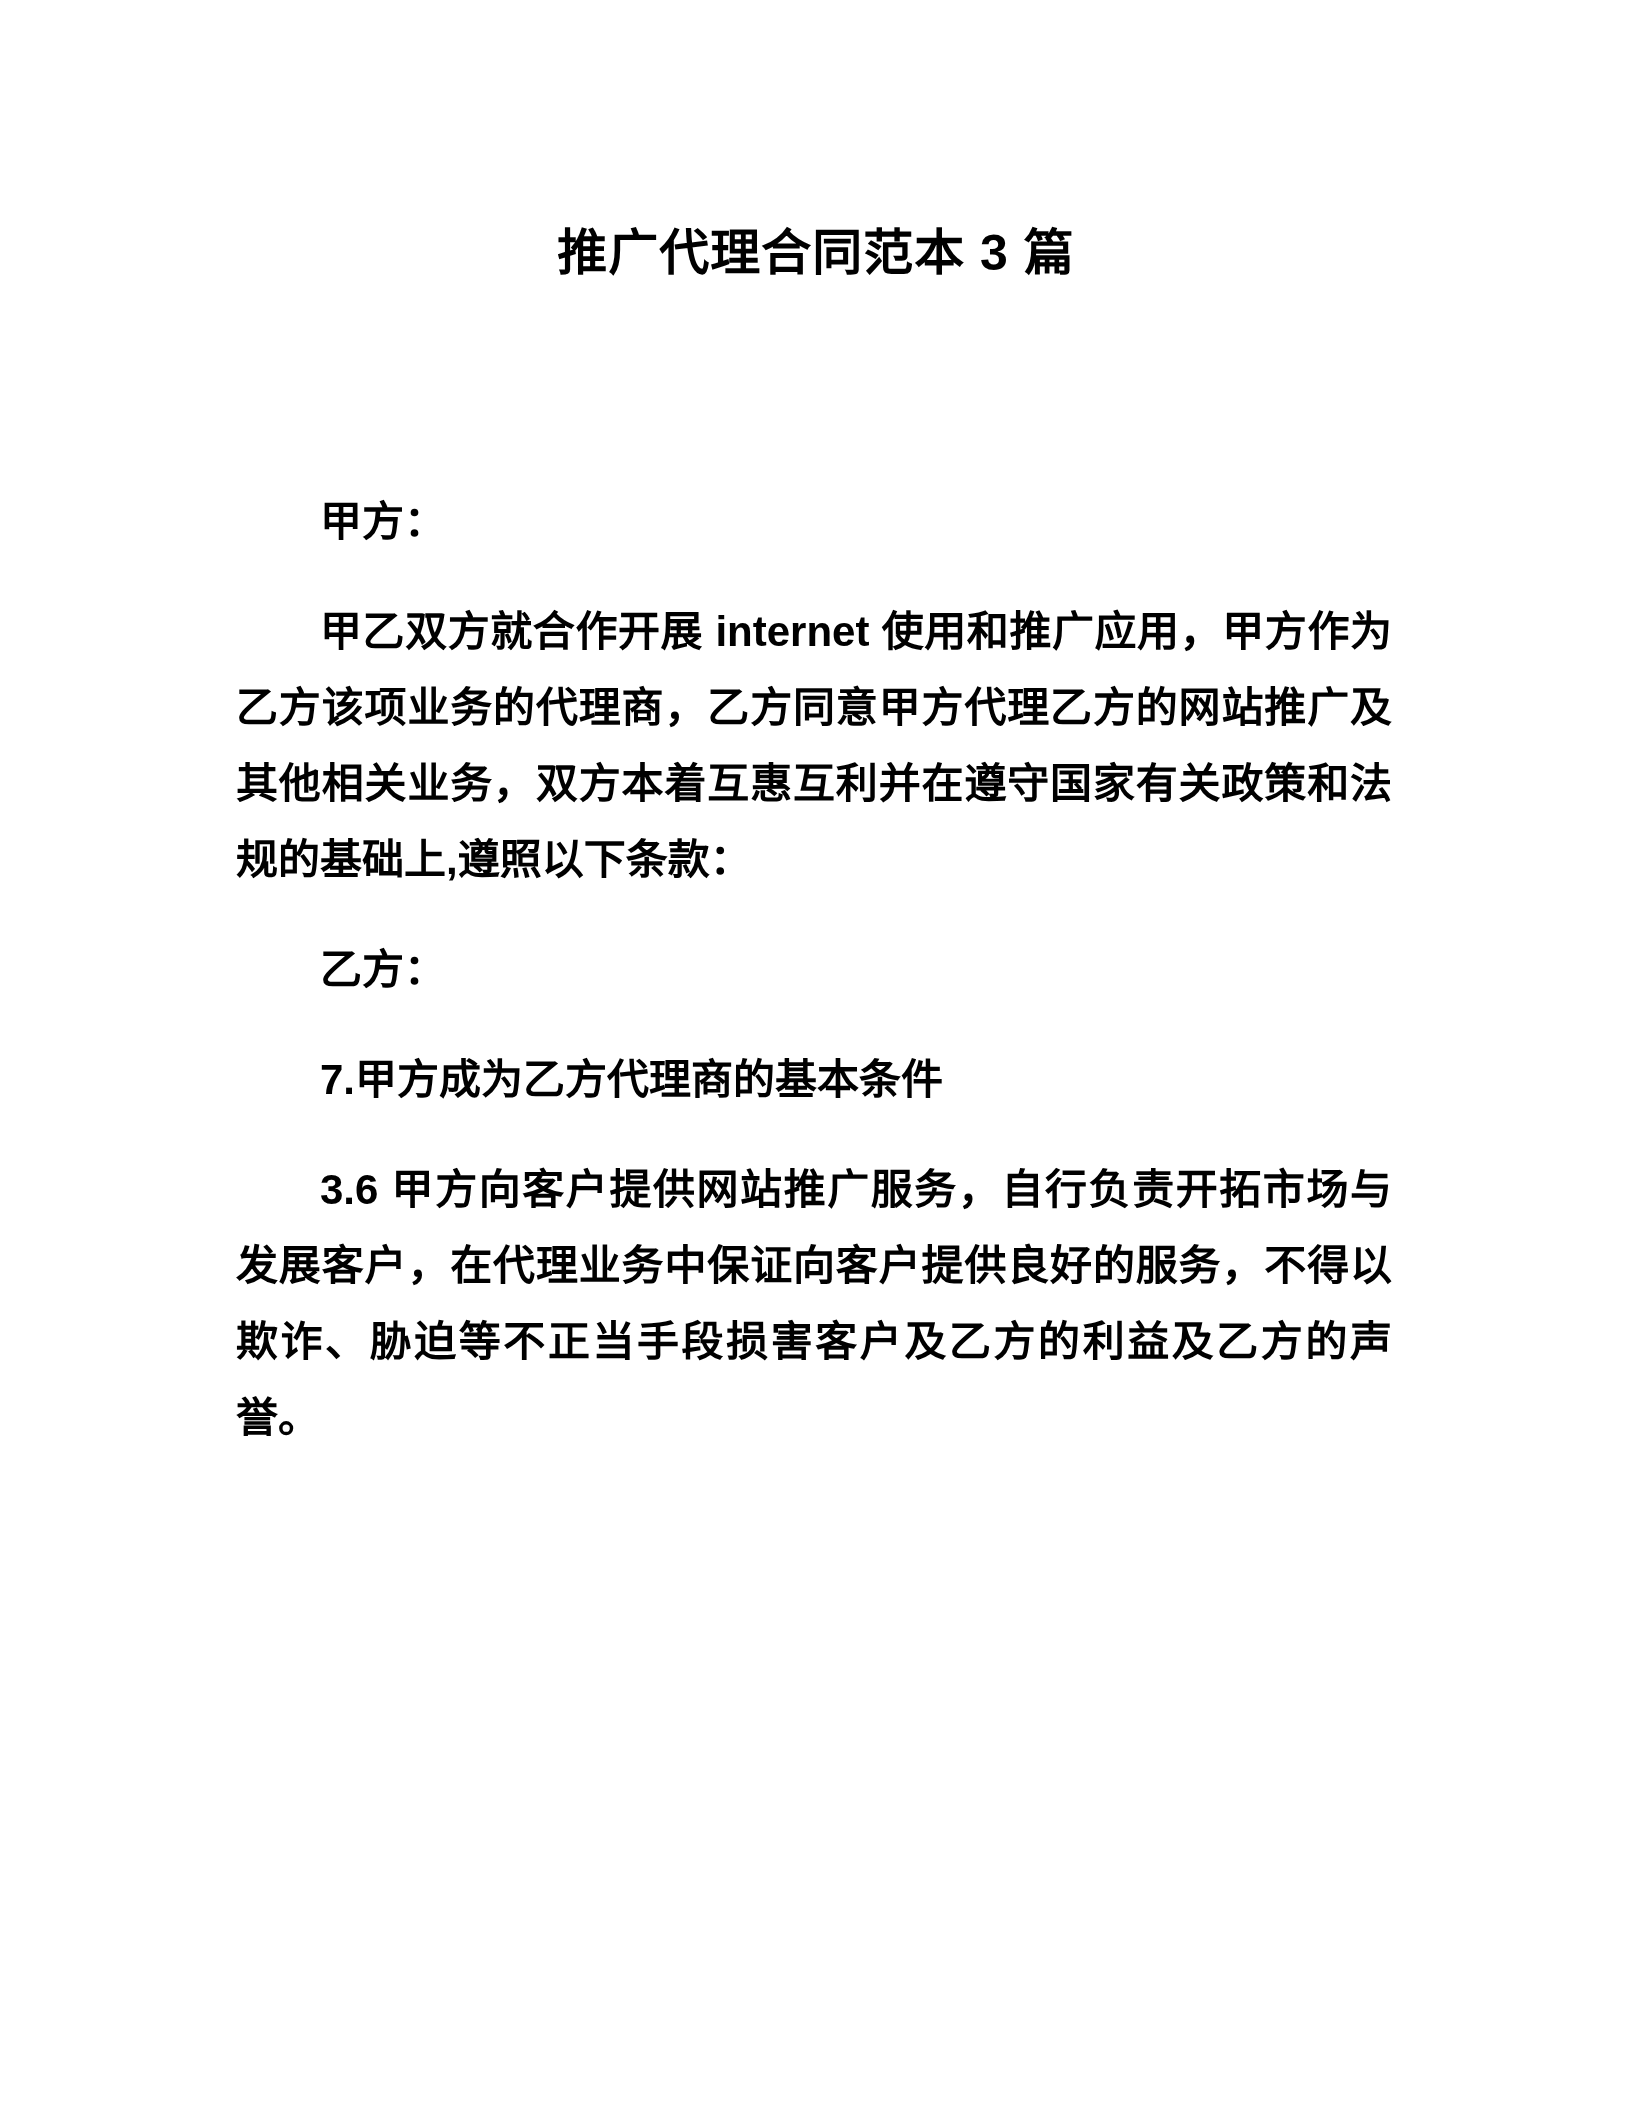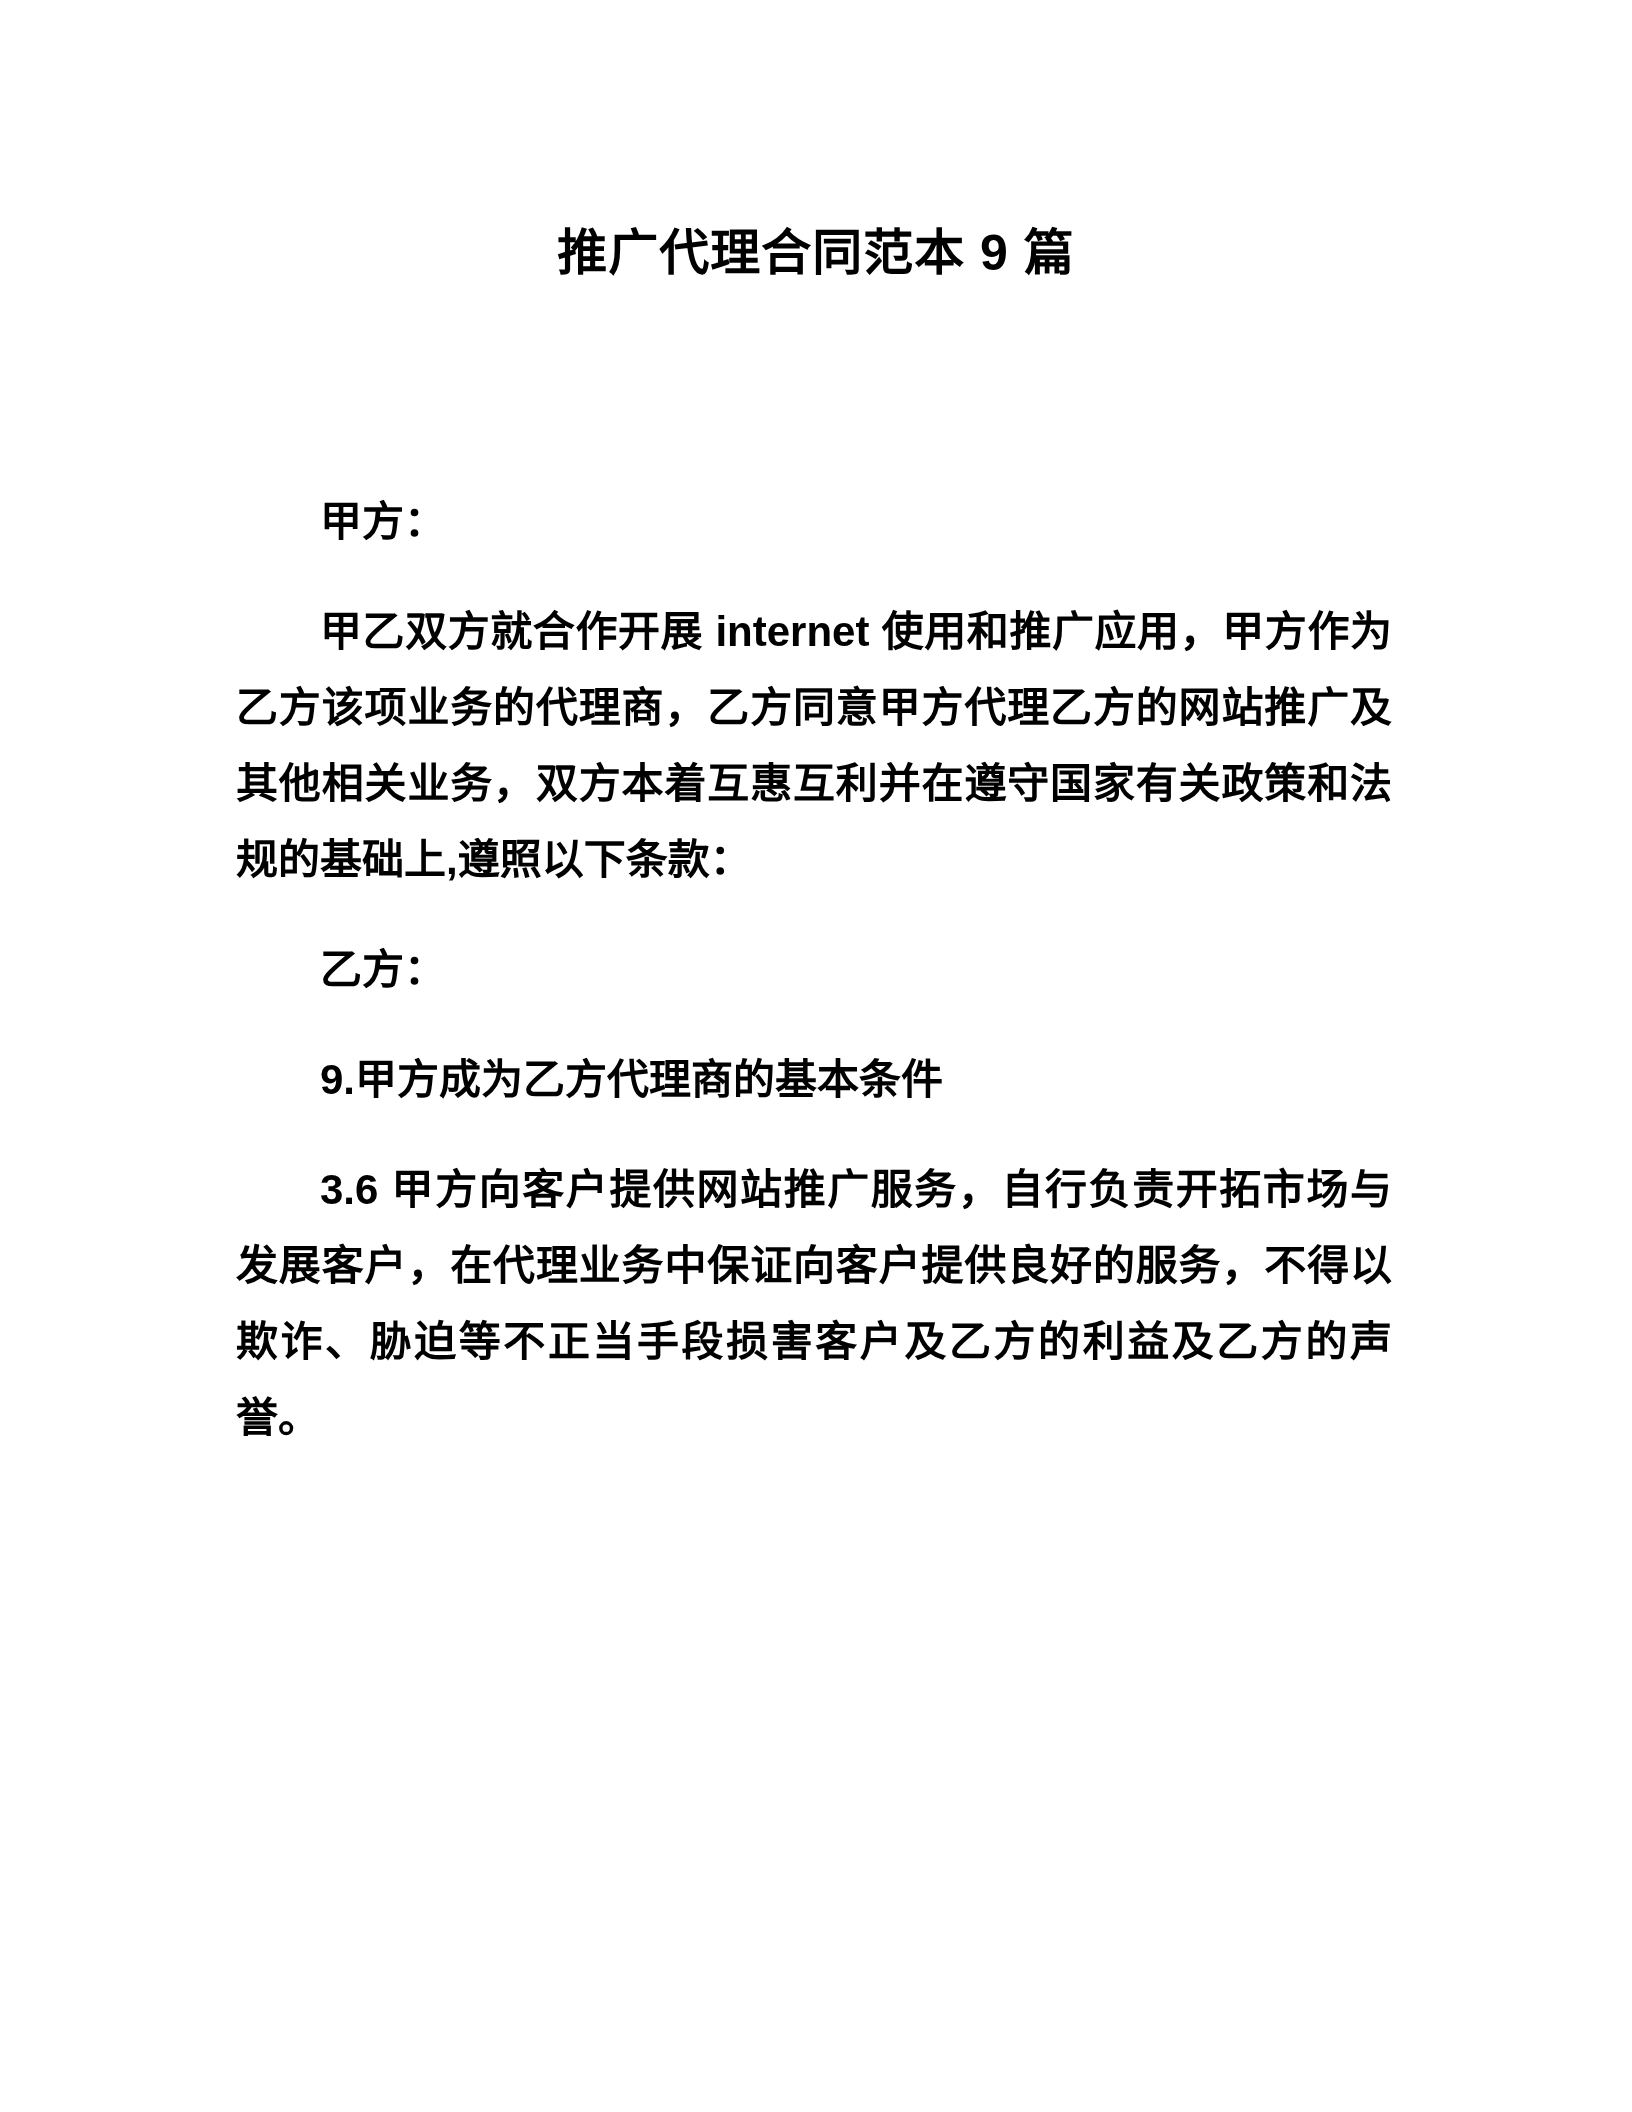--- a/index.html
+++ b/index.html
@@ -40,26 +40,26 @@
   }
   .para.single {
     text-align: left;
   }
 </style>
 </head>
 <body>
 
 <div class="page">
 
-  <h1 class="doc-title">推广代理合同范本 9 篇</h1>
+  <h1 class="doc-title">推广代理合同范本 3 篇</h1>
 
   <p class="para single">甲方：</p>
 
   <p class="para">甲乙双方就合作开展 internet 使用和推广应用，甲方作为乙方该项业务的代理商，乙方同意甲方代理乙方的网站推广及其他相关业务，双方本着互惠互利并在遵守国家有关政策和法规的基础上,遵照以下条款：</p>
 
   <p class="para single">乙方：</p>
 
-  <p class="para single">9.甲方成为乙方代理商的基本条件</p>
+  <p class="para single">7.甲方成为乙方代理商的基本条件</p>
 
 
   <p class="para">3.6 甲方向客户提供网站推广服务，自行负责开拓市场与发展客户，在代理业务中保证向客户提供良好的服务，不得以欺诈、胁迫等不正当手段损害客户及乙方的利益及乙方的声誉。</p>
 
 </div>
 
 </body></html>

